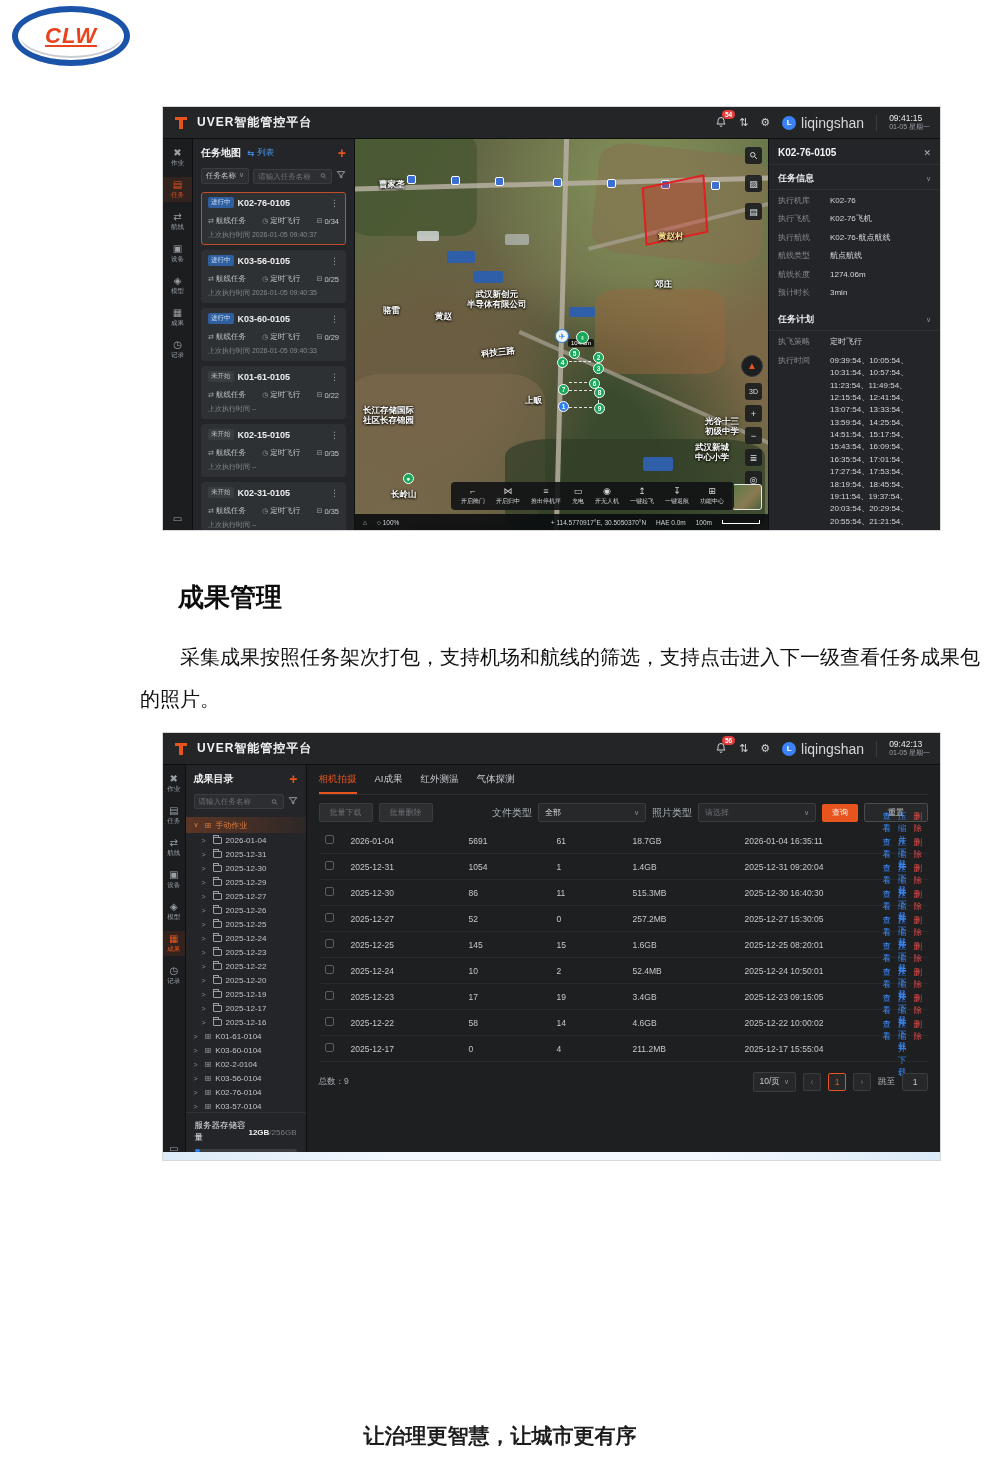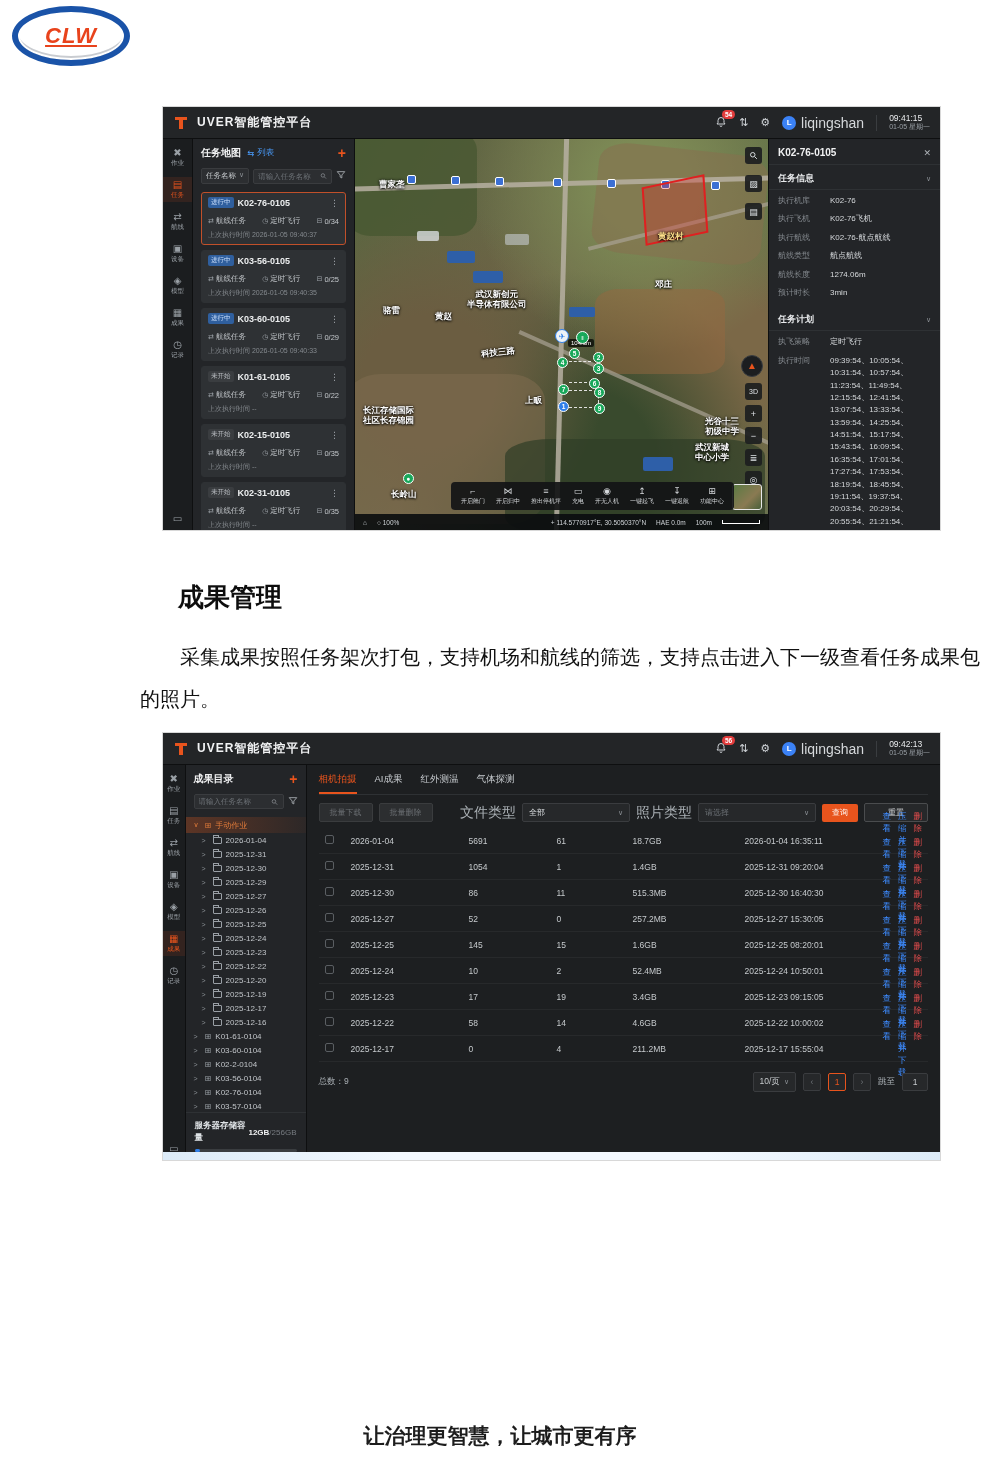--- a/index.html
+++ b/index.html
@@ -132,36 +132,36 @@
   .tic-fold{display:none;width:9px;height:7px;border:1px solid #9aa0a6;border-radius:1px;position:relative;}
   .tic-fold:before{content:"";position:absolute;left:-1px;top:-3px;width:4px;height:2px;border:1px solid #9aa0a6;border-bottom:0;}
   .tic-grid{display:none;font-size:8px;color:#9aa0a6;font-style:normal;}
   .tree-row.folder .tic-fold{display:inline-block;}
   .tree-row.dock .tic-grid{display:inline;}
   .tree-row.root .tic-grid{display:inline;color:#e07b3a;}
   .tree-row.root{background:linear-gradient(90deg,rgba(226,90,30,.30),rgba(226,90,30,.05));color:#e07b3a;}
   .tree-row.root .arr{color:#e07b3a;}
   .storage{border-top:1px solid #2e3134;padding:7px 9px 8px;}
   .storage-line{display:flex;align-items:center;}
-  .storage-label{color:#dfe3e6;font-weight:bold;font-size:8.5px;}
+  .storage-label{color:#dfe3e6;font-weight:normal;font-size:8.5px;}
   .storage-val{margin-left:auto;color:#f0f1f2;font-size:8px;font-weight:bold;}
   .storage-total{color:#777c81;font-weight:normal;}
   .storage-bar{margin-top:5px;height:3px;background:#3a3d40;border-radius:2px;position:relative;}
   .storage-bar:before{content:"";position:absolute;left:0;top:0;bottom:0;width:5%;background:#2f7fe8;border-radius:2px;}
 
   
   .main2{flex:1;background:#1d1f21;display:flex;flex-direction:column;padding:0 12px;}
   .tabs{display:flex;gap:18px;align-items:center;height:30px;border-bottom:1px solid #2e3134;}
   .tab{color:#c8ccd0;font-size:9.5px;position:relative;padding:8px 0;}
   .tab.active{color:#e8541d;}
   .tab.active:after{content:"";position:absolute;left:0;right:0;bottom:0;height:2px;background:#e8541d;}
   .tb2{display:flex;align-items:center;gap:6px;margin:8px 0 6px;}
   .btn-dis{background:#2c2e30;border:1px solid #3a3c3e;color:#6a6e72;border-radius:2px;padding:3px 10px;font-size:8px;}
   .tb2-right{margin-left:auto;display:flex;align-items:center;gap:6px;}
-  .flabel{color:#aab0b5;font-size:14px;font-family:Liberation Mono, monospace;}
+  .flabel{color:#aab0b5;font-size:10px;font-family:Liberation Mono, monospace;}
   .sel-box{background:#26282a;border:1px solid #3a3c3f;border-radius:2px;padding:3px 6px;display:flex;align-items:center;font-size:8px;color:#d5d8db;}
   .sel-box .chev{margin-left:auto;padding-left:6px;}
   .sel-box.w110{width:108px;}
   .sel-box.w130{width:118px;color:#6d7277;}
   .btn-orange{background:#e8541d;color:#fff;border-radius:2px;padding:3.5px 10px;font-size:8px;}
   .btn-ghost{background:#26282a;border:1px solid #4a4c4e;color:#d5d8db;border-radius:2px;padding:3px 23px;font-size:8px;}
   .tbl-head,.tbl-row{display:flex;align-items:center;padding:0 6px;}
   .tbl-head{background:#26282a;height:24px;color:#cfd3d7;font-weight:bold;font-size:8.5px;border-radius:2px;}
   .tbl-row{height:26px;border-bottom:1px solid #27292b;font-size:8.5px;color:#c6cacd;}
   .cb{width:9px;height:9px;border:1px solid #5a5e62;border-radius:2px;display:inline-block;}

